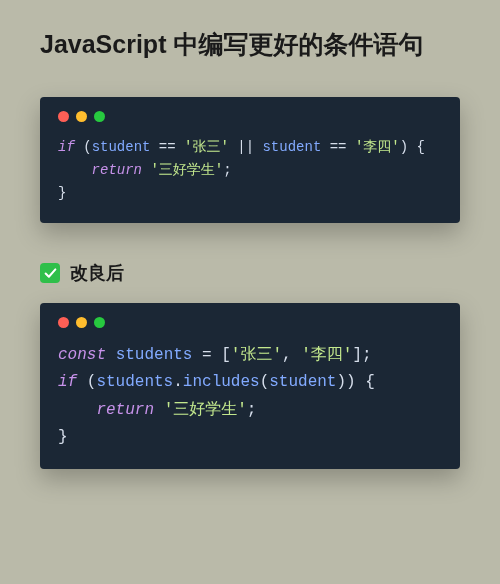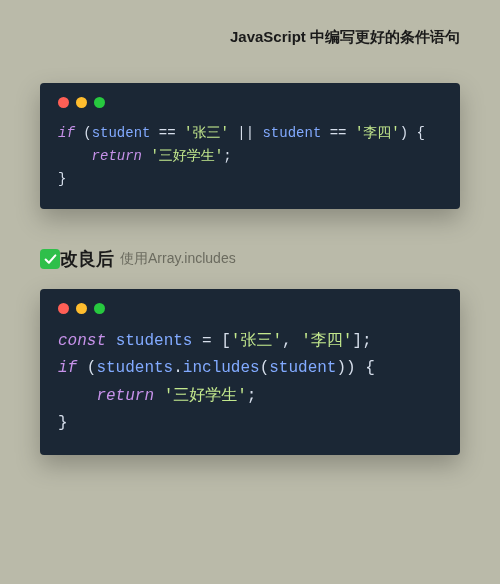--- a/index.html
+++ b/index.html
@@ -4,24 +4,24 @@
 <style>
   * { margin: 0; padding: 0; box-sizing: border-box; }
   body {
     width: 500px;
     height: 584px;
     background: #babaa9;
     font-family: -apple-system, "PingFang SC", "Microsoft YaHei", sans-serif;
     padding: 28px 40px;
   }
   .title {
-    font-size: 15px;
+    font-size: 25px;
     font-weight: 700;
     color: #1a1a1a;
-    text-align: right;
+    text-align: left;
     margin-bottom: 36px;
   }
   .code-window {
     background: #1b2735;
     border-radius: 4px;
     padding: 14px 18px 18px 18px;
     box-shadow: 0 10px 25px rgba(0,0,0,0.25);
     margin-bottom: 38px;
   }
   .code-window.second { margin-bottom: 8px; }
@@ -46,20 +46,21 @@
     white-space: pre;
   }
   .code.big { font-size: 16px; line-height: 1.7; }
   .kw { color: #c792ea; font-style: italic; }
   .ident { color: #82aaff; }
   .str { color: #c3e88d; }
   .punct { color: #d6deeb; }
   .section-row {
     display: flex;
     align-items: center;
+    gap: 10px;
     margin-bottom: 18px;
   }
   .check {
     width: 20px;
     height: 20px;
     border-radius: 4px;
     background: #2fbf4a;
     display: flex;
     align-items: center;
     justify-content: center;
@@ -93,21 +94,20 @@
 <span class="punct">}</span></div>
 </div>
 
 <div class="section-row">
   <span class="check">
     <svg viewBox="0 0 16 16">
         <path d="M2 8 L6 12 L14 3" stroke="#fff" stroke-width="2.5" fill="none" stroke-linecap="round" stroke-linejoin="round"></path>
       </svg>
   </span>
   <span class="label">改良后</span>
-  <span class="subtitle">使用Array.includes</span>
 </div>
 
 <div class="code-window second">
   <div class="window-dots">
     <span class="dot dot-red"></span>
     <span class="dot dot-yellow"></span>
     <span class="dot dot-green"></span>
   </div>
   <div class="code big"><span class="kw">const</span><span> </span><span class="ident">students</span><span class="punct"> = [</span><span class="str">'张三'</span><span class="punct">, </span><span class="str">'李四'</span><span class="punct">];</span>
 <span class="kw">if</span><span class="punct"> (</span><span class="ident">students</span><span class="punct">.</span><span class="ident">includes</span><span class="punct">(</span><span class="ident">student</span><span class="punct">)) {</span>

